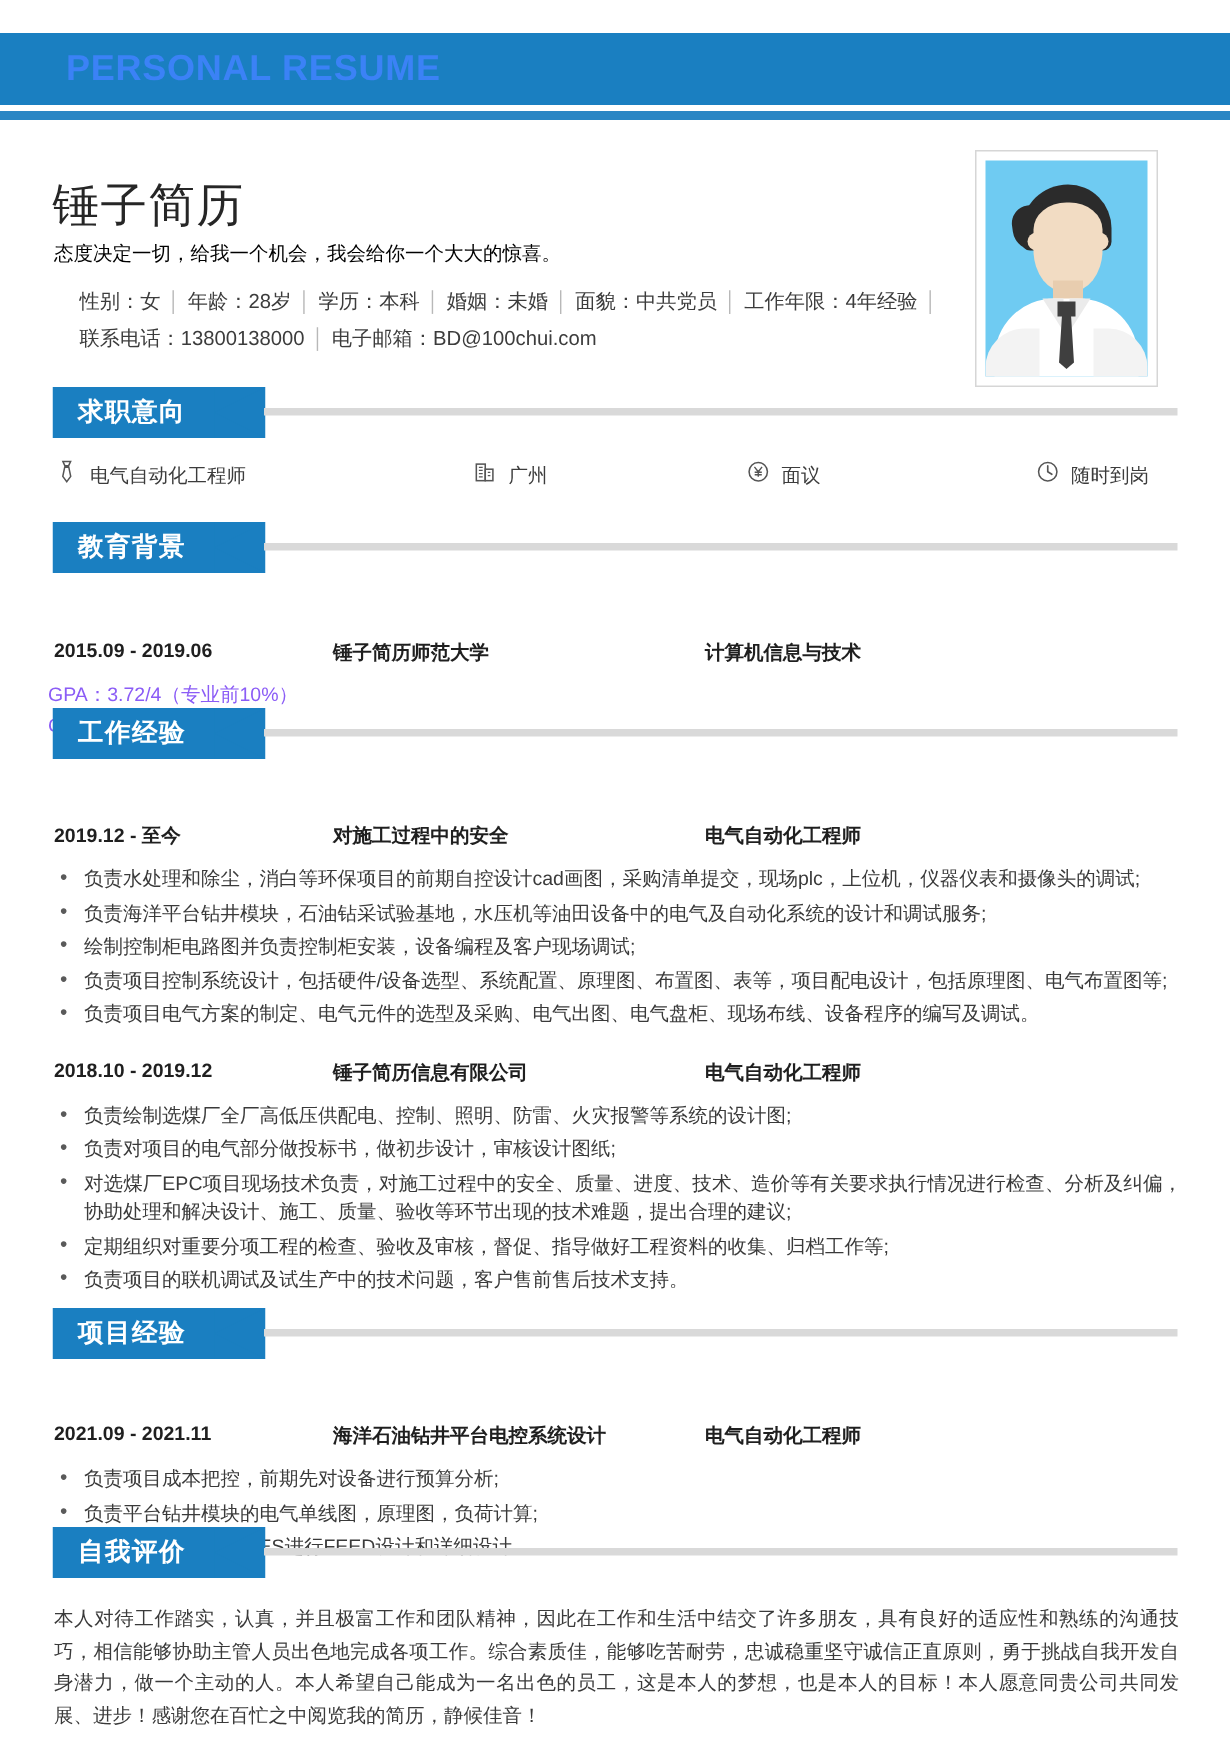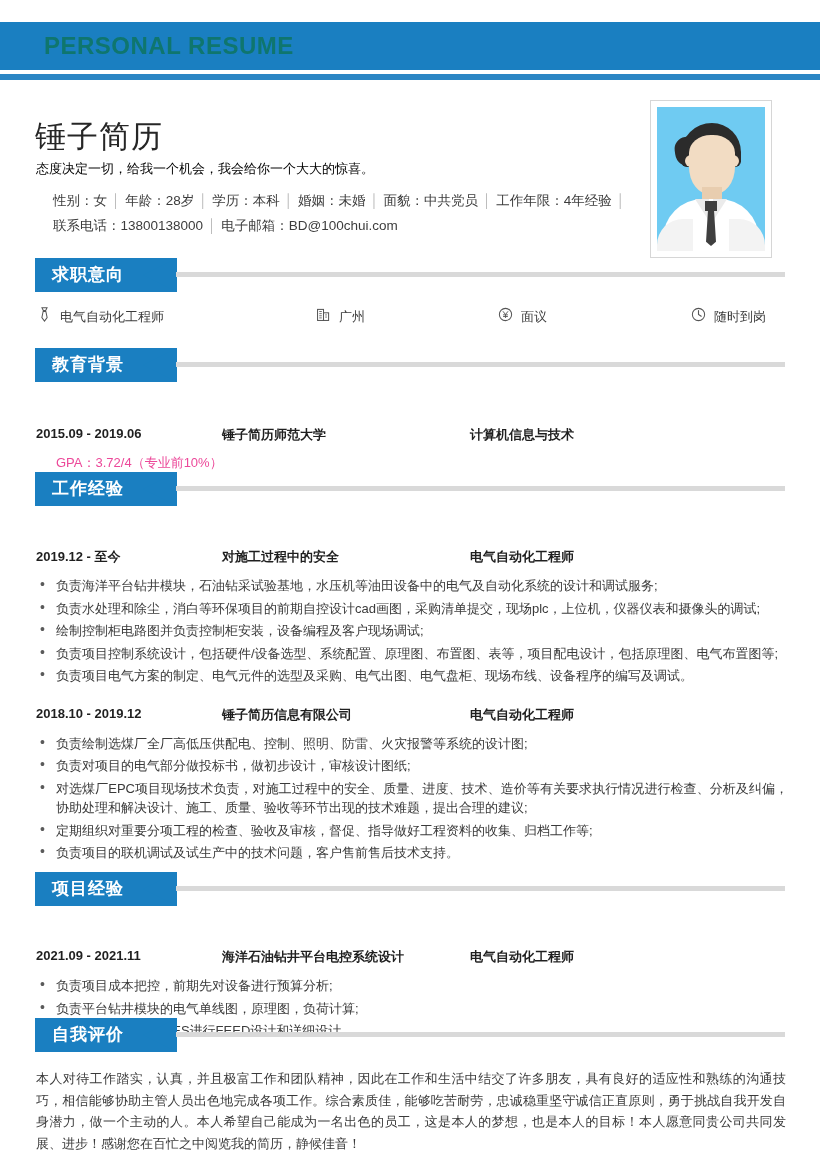--- a/index.html
+++ b/index.html
@@ -13,21 +13,21 @@
   }
   .page { position: relative; width: 820px; height: 1160px; background:#fff; }
 
   
   .top-band {
     position: absolute; left: 0; top: 22px; width: 820px; height: 48px;
     background: #1a7fc1;
   }
   .top-title {
     position: absolute; left: 44px; top: 33px;
-    font-size: 24px; font-weight: bold; color: #0f766e;
+    font-size: 24px; font-weight: bold; color: #3b82f6;
     letter-spacing: 0.5px; line-height: 26px;
   }
   .band-gap { position: absolute; left:0; top: 70px; width: 820px; height: 4px; background:#ffffff; }
   .band-thin { position: absolute; left:0; top: 74px; width: 820px; height: 6px; background:#2b86c4; }
 
   
   .profile { position: absolute; left: 0; top: 92px; width: 820px; height: 160px; }
   .name {
     position: absolute; left: 35px; top: 24px;
     font-size: 31px; color: #262626; font-weight: normal; letter-spacing: 1px;
@@ -112,21 +112,21 @@
   }
 
   
   .entry-head {
     position: relative; height: 20px; font-size: 13px; font-weight: bold; color: #1f1f1f;
   }
   .eh-date { position: absolute; left: 36px; top: 0; }
   .eh-org  { position: absolute; left: 222px; top: 0; }
   .eh-role { position: absolute; left: 470px; top: 0; }
 
-  .sub-line { font-size: 13px; color: #ec4899; margin-left: 56px; line-height: 21px; }
+  .sub-line { font-size: 13px; color: #8b5cf6; margin-left: 32px; line-height: 21px; }
 
   ul.bullets { list-style: none; margin: 0; padding: 0; }
   ul.bullets li {
     position: relative;
     font-size: 13px; color: #3a3a3a; line-height: 19.5px;
     margin: 0 0 3px 0; padding-left: 56px; padding-right: 32px;
     text-align: justify;
   }
   ul.bullets li:before {
     content: "\2022"; position: absolute; left: 40px; top: -1px;
@@ -256,22 +256,22 @@
       <div class="sec-rule"></div>
     </div>
 
     <div style="margin-top:42px;">
       <div class="entry-head">
         <span class="eh-date">2019.12 - 至今</span>
         <span class="eh-org">对施工过程中的安全</span>
         <span class="eh-role">电气自动化工程师</span>
       </div>
       <ul class="bullets" style="margin-top:8px;">
+        <li>负责水处理和除尘，消白等环保项目的前期自控设计cad画图，采购清单提交，现场plc，上位机，仪器仪表和摄像头的调试;</li>
         <li>负责海洋平台钻井模块，石油钻采试验基地，水压机等油田设备中的电气及自动化系统的设计和调试服务;</li>
-        <li>负责水处理和除尘，消白等环保项目的前期自控设计cad画图，采购清单提交，现场plc，上位机，仪器仪表和摄像头的调试;</li>
         <li>绘制控制柜电路图并负责控制柜安装，设备编程及客户现场调试;</li>
         <li>负责项目控制系统设计，包括硬件/设备选型、系统配置、原理图、布置图、表等，项目配电设计，包括原理图、电气布置图等;</li>
         <li>负责项目电气方案的制定、电气元件的选型及采购、电气出图、电气盘柜、现场布线、设备程序的编写及调试。</li>
       </ul>
     </div>
 
     <div style="margin-top:20px;">
       <div class="entry-head">
         <span class="eh-date">2018.10 - 2019.12</span>
         <span class="eh-org">锤子简历信息有限公司</span>

